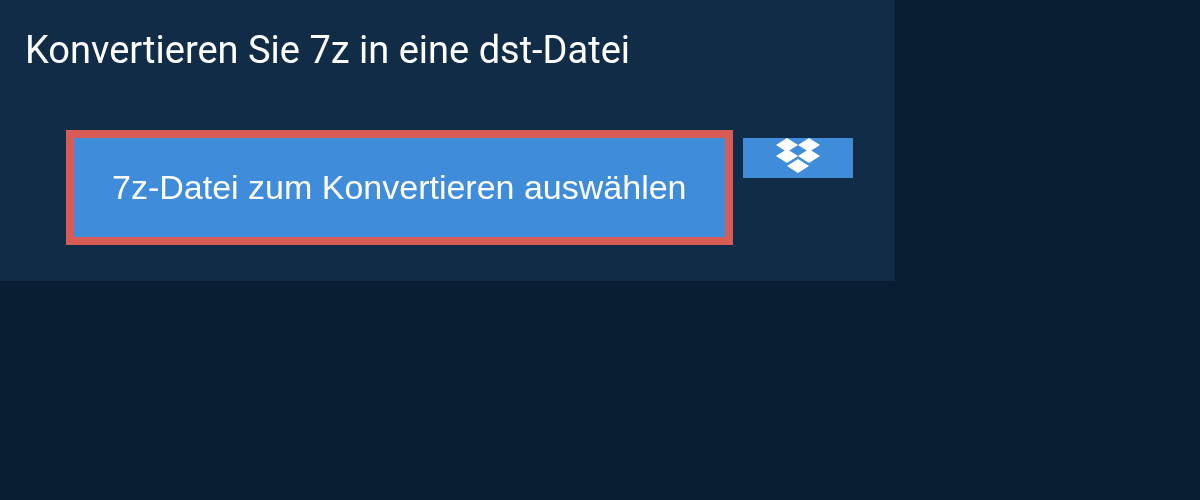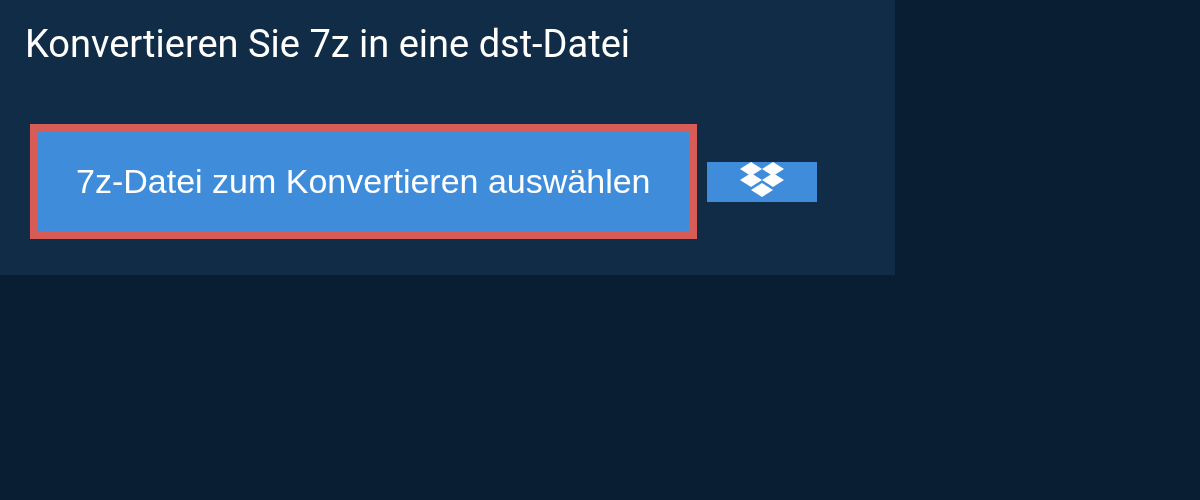--- a/index.html
+++ b/index.html
@@ -10,34 +10,35 @@
     body {
       width: 1200px;
       height: 500px;
       background-color: #0a1e33;
       font-family: -apple-system, BlinkMacSystemFont, "Segoe UI", Roboto, Helvetica, Arial, sans-serif;
       overflow: hidden;
     }
     .panel {
       background-color: #102c47;
       width: 895px;
-      padding-top: 2px;
+      padding-top: 8px;
     }
     .title {
       color: #ffffff;
       font-size: 38px;
       font-weight: 400;
       padding: 20px 25px 28px 25px;
       background-color: #102c47;
     }
     .button-row {
       display: flex;
       padding: 30px 30px 36px 30px;
       gap: 10px;
-      align-items: center;
+      align-items: flex-start;
+      margin-left: 36px;
     }
     .select-button-wrapper {
       border: 8px solid #d85c56;
       flex: 0 0 auto;
     }
     .select-button {
       background-color: #3e8cda;
       color: #ffffff;
       font-size: 34px;
       font-weight: 400;

